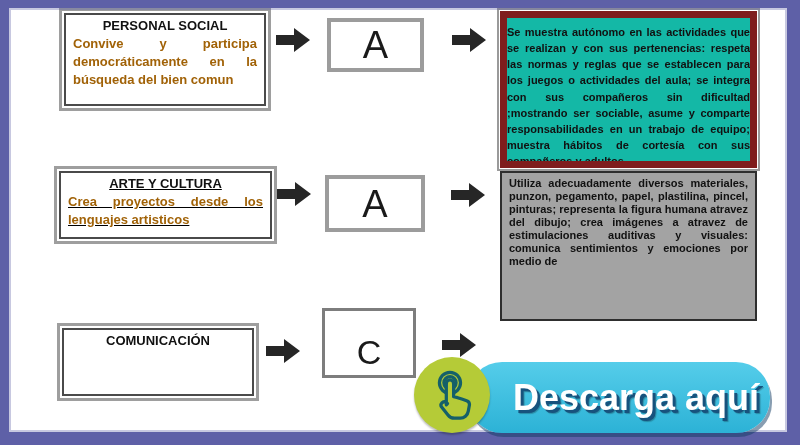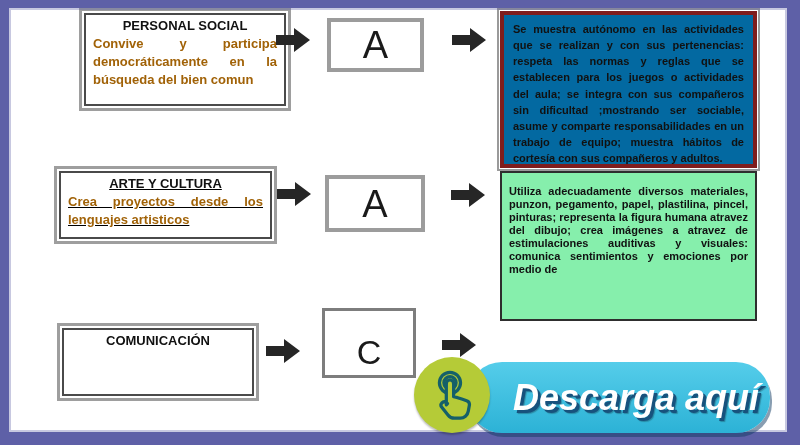--- a/index.html
+++ b/index.html
@@ -20,50 +20,50 @@
   
   .grade-box{position:absolute;background:#fff;border:4px solid #9c9c9c;z-index:1;
              display:flex;align-items:center;justify-content:center;box-sizing:border-box;}
   .grade-letter{font-size:38px;color:#1a1a1a;line-height:1;}
 
   
   .arrow{position:absolute;width:34px;height:26px;z-index:1;}
 
   
   .desc-box{position:absolute;box-sizing:border-box;z-index:1;overflow:hidden;}
-  .desc-white{background:#0369a1;border:4px solid #7f1d1d;outline:2px solid #9a9a9a;outline-offset:1px;padding:6px 9px;}
-  .desc-gray{background:#86efac;border:2px solid #2e2e2e;padding:12px 7px;}
+  .desc-white{background:#14b8a6;border:7px solid #7f1d1d;outline:2px solid #9a9a9a;outline-offset:1px;padding:6px 0;}
+  .desc-gray{background:#a3a3a3;border:2px solid #2e2e2e;padding:4px 7px;}
   .desc-text{font-size:11px;font-weight:bold;color:#111;text-align:justify;}
   .lh-tall{line-height:1.47;}
   .lh-tight{line-height:1.18;}
 
   
   .banner{position:absolute;left:0;top:273px;width:800px;height:53px;z-index:25;
           background:#1c57c0;border-top:7px solid #141e6b;border-bottom:6px solid #141e6b;
           box-sizing:border-box;display:flex;align-items:center;justify-content:center;}
   .banner-label{color:#ffffff;font-size:34px;font-weight:bold;letter-spacing:-1px;
                 text-shadow:2px 2px 3px rgba(0,0,0,.35);white-space:nowrap;}
 
   
   .download-btn{position:absolute;left:468px;top:362px;width:302px;height:71px;z-index:30;
                 border-radius:34px;background:linear-gradient(#55cdea,#2cb2d6);
                 box-shadow:2px 4px 0 rgba(18,60,100,.5);cursor:pointer;
                 display:flex;align-items:center;justify-content:center;padding-left:34px;box-sizing:border-box;}
   .download-label{color:#fff;font-size:36px;font-weight:bold;white-space:nowrap;
-                  text-shadow:3px 3px 0 #17527d,4px 4px 1px rgba(0,0,0,.25);font-style:italic;}
+                  text-shadow:3px 3px 0 #17527d,4px 4px 1px rgba(0,0,0,.25);}
   .download-circle{position:absolute;left:414px;top:357px;width:76px;height:76px;z-index:31;
                    border-radius:50%;background:#b5cb37;display:flex;align-items:center;justify-content:center;
                    box-shadow:0 2px 2px rgba(0,0,0,.25);cursor:pointer;}
 </style>
 </head>
 <body>
 
 <div id="canvas">
 
-  <div class="area-box" style="left:64px;top:13px;width:202px;height:93px;margin-left:20px;">
+  <div class="area-box" style="left:64px;top:13px;width:202px;height:93px;">
     <div class="area-title">PERSONAL SOCIAL</div>
     <div class="area-body">Convive y participa democráticamente en la búsqueda del bien comun</div>
   </div>
   <span class="arrow" style="left:276px;top:27px;">
     <svg width="34" height="26" viewBox="0 0 34 26">
         <path d="M0 8 h18 V1 L34 13 L18 25 V18 H0 Z" fill="#262626"></path>
       </svg>
   </span>
   <div class="grade-box" style="left:327px;top:18px;width:97px;height:54px;">
     <span class="grade-letter">A</span>

